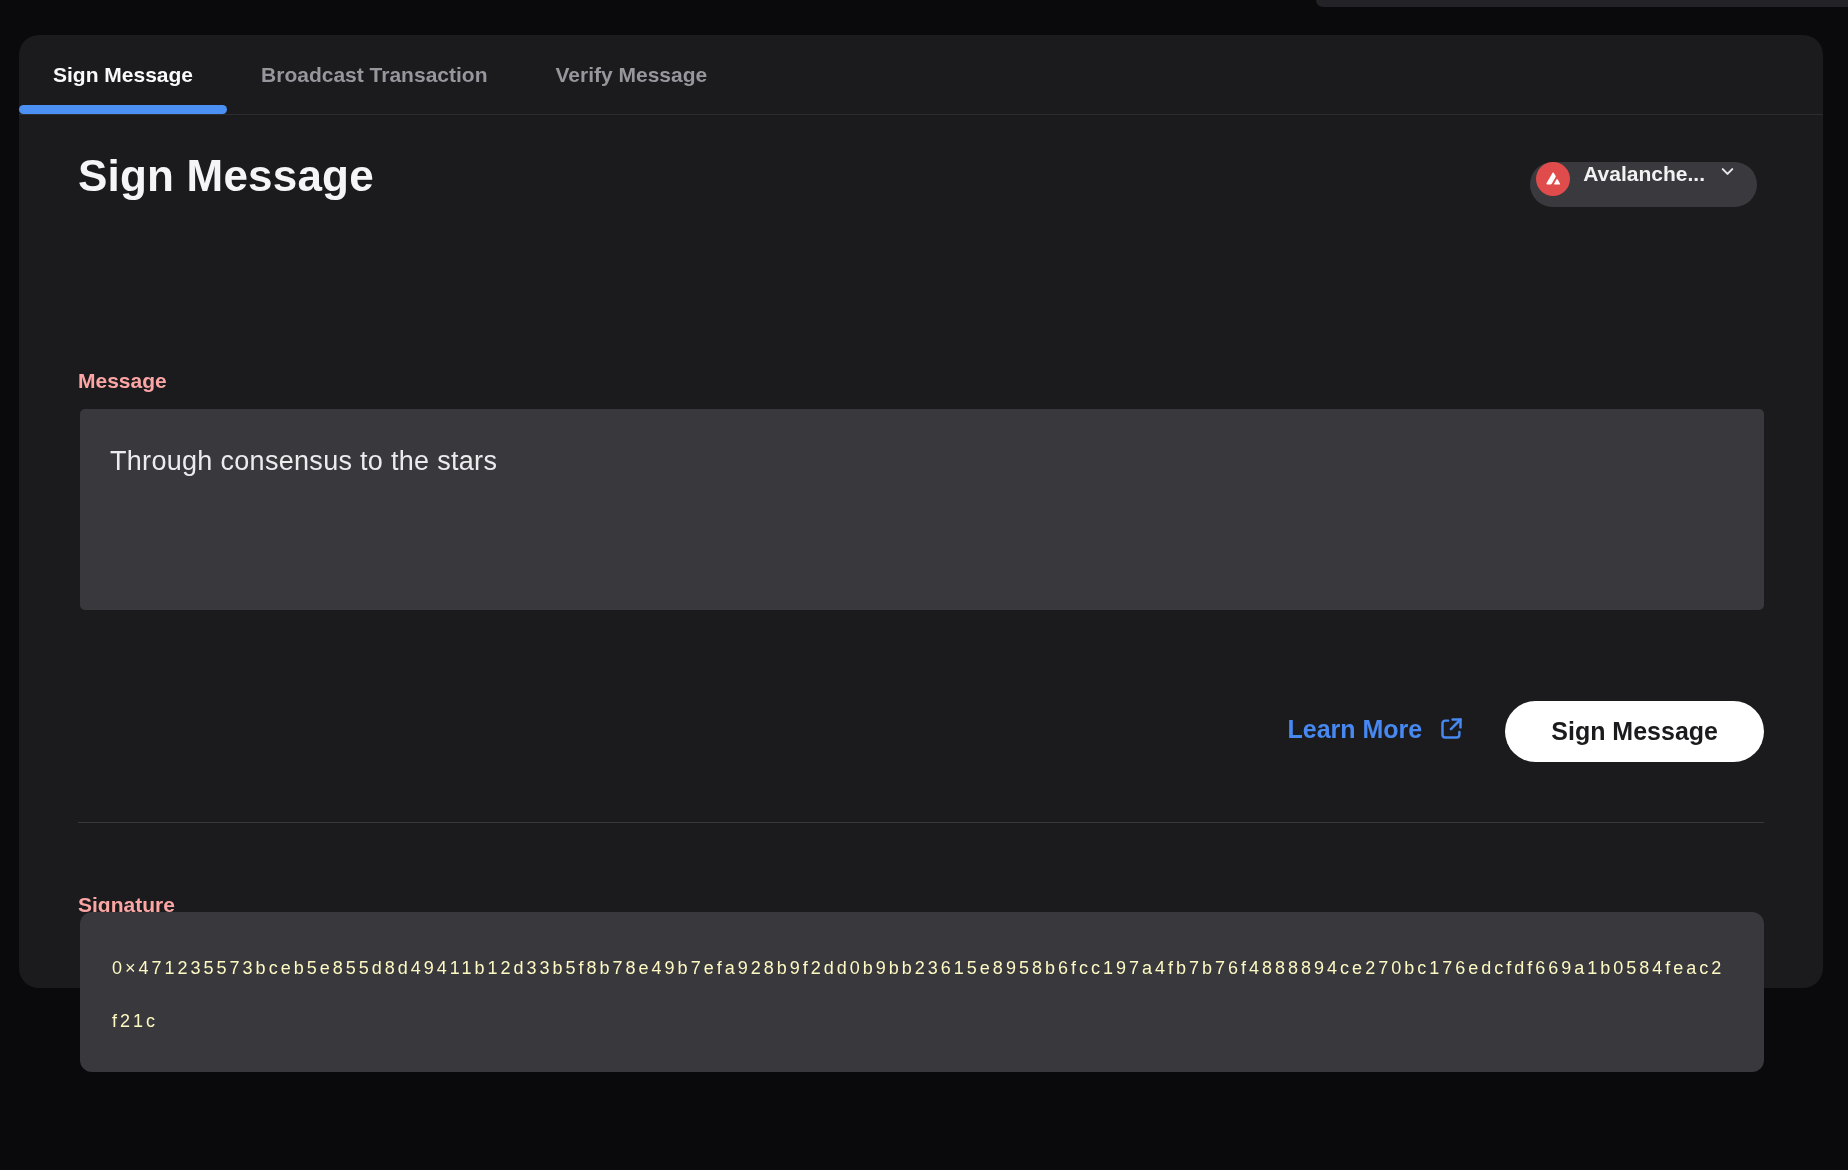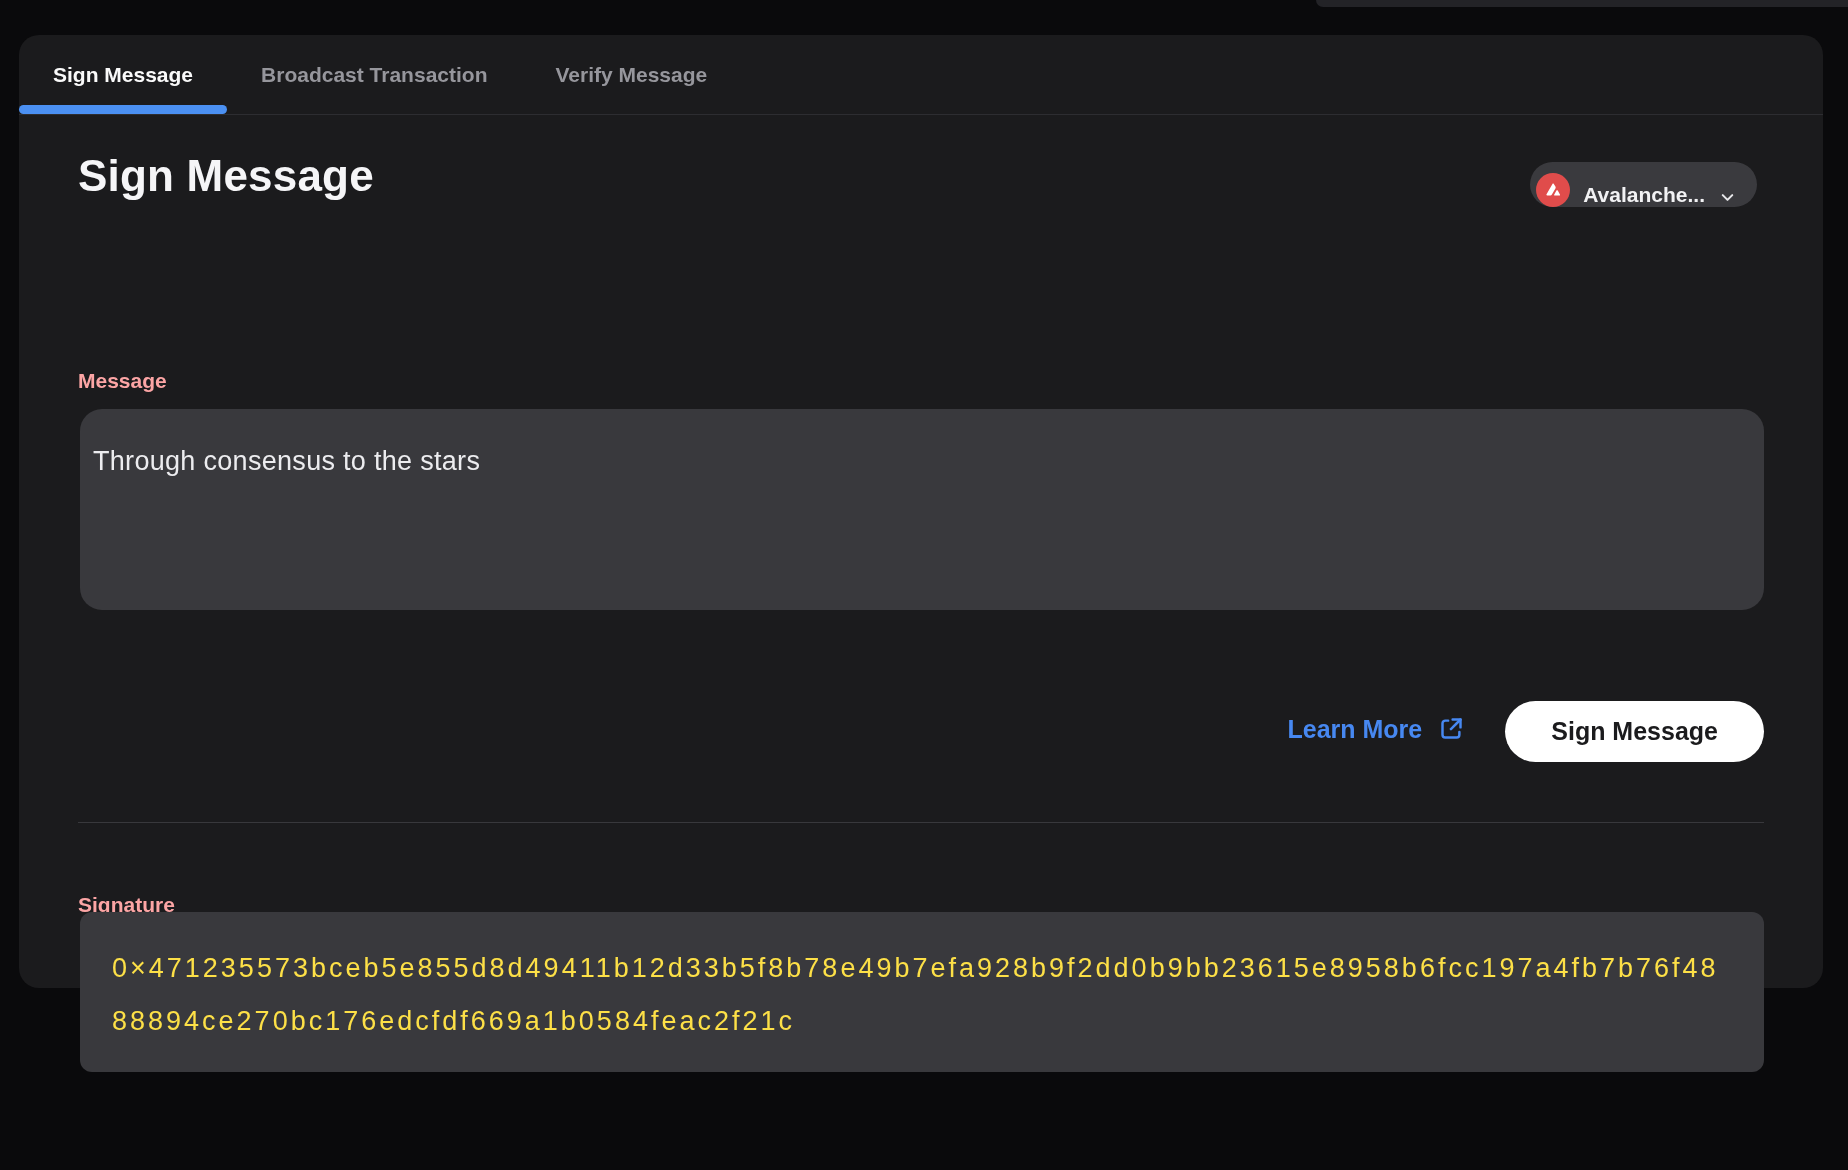--- a/index.html
+++ b/index.html
@@ -36,21 +36,21 @@
     content: ""; position: absolute; left: 0; right: 0; bottom: 0;
     height: 9px; border-radius: 6px; background: #4b90f2;
   }
   .page-title {
     position: absolute; left: 59px; top: 116px;
     font-size: 44px; font-weight: 700; color: #f5f5f7;
     letter-spacing: 0.2px;
   }
   .network-pill {
     position: absolute; top: 127px; right: 66px; height: 45px;
-    display: flex; align-items: flex-end; gap: 13px;
+    display: flex; align-items: flex-start; gap: 13px;
     padding: 0 20px 0 6px;
     background: #3a3a3e; border-radius: 24px; cursor: pointer;
   }
   .network-logo {
     width: 34px; height: 34px; border-radius: 50%;
     background: #e04c4b; display: flex; align-items: center; justify-content: center;
     flex: 0 0 auto;
   }
   .network-label { font-size: 21px; font-weight: 700; color: #f2f2f4; }
   .chev { display: flex; align-items: center; }
@@ -59,22 +59,22 @@
     font-size: 24px; line-height: 40px; color: #b5b5ba;
   }
   .field-label {
     position: absolute; left: 59px;
     font-size: 21px; font-weight: 700; color: #fca5a5;
   }
   .label-message { top: 334px; }
   .message-box {
     position: absolute; left: 61px; top: 374px;
     width: 1684px; height: 201px;
-    background: #39393d; border-radius: 22px;
-    padding: 37px 13px; cursor: text;
+    background: #39393d; border-radius: 5px;
+    padding: 37px 30px; cursor: text;
   }
   .message-text { font-size: 27px; color: #ececef; letter-spacing: 0.3px; }
   .actions-row {
     position: absolute; top: 666px; right: 59px;
     display: flex; align-items: center; gap: 40px;
   }
   .learn-more {
     display: flex; gap: 16px;
     color: #4788f1; font-size: 25px; font-weight: 700;
     cursor: pointer; text-decoration: none;
@@ -92,21 +92,21 @@
     height: 1px; background: #38383c;
   }
   .label-signature { top: 858px; }
   .signature-box {
     position: absolute; left: 61px; top: 877px;
     width: 1684px; height: 160px;
     background: #39393d; border-radius: 12px;
     padding: 30px 32px;
   }
   .signature-text {
-    font-size: 27px; line-height: 53px; color: #fde047;
+    font-size: 18px; line-height: 53px; color: #fef9c3;
     letter-spacing: 3px; word-break: break-all;
   }
 </style>
 </head>
 <body>
 
 <div class="top-remnant"></div>
 
 <div class="panel">
 

